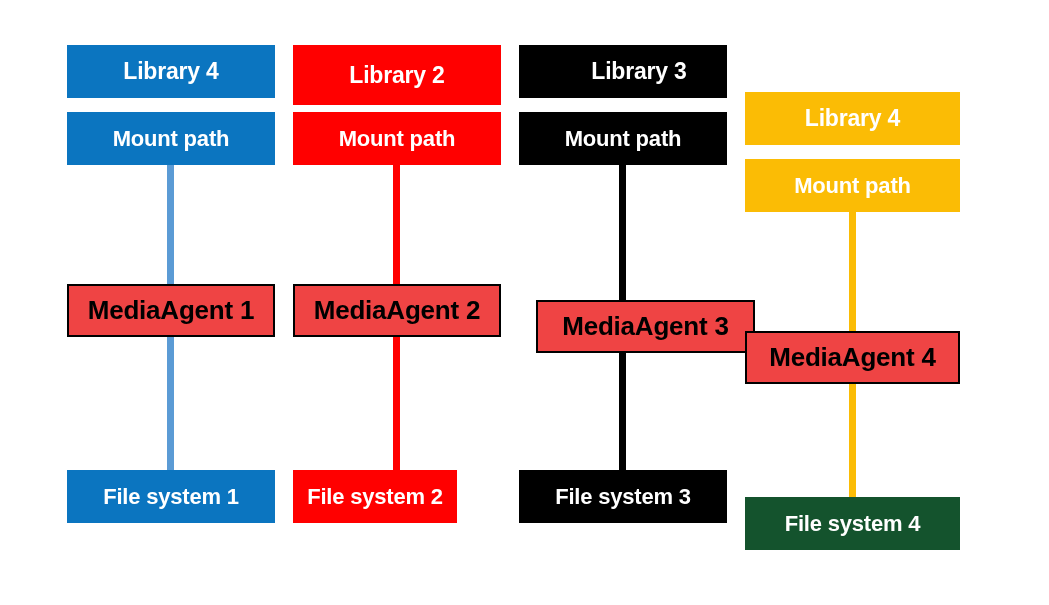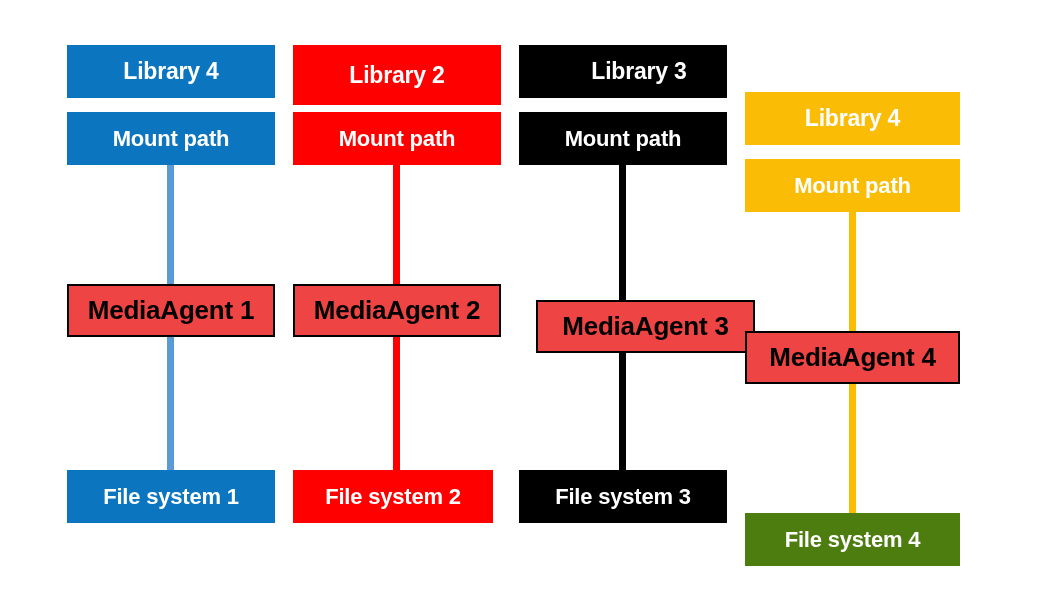--- a/index.html
+++ b/index.html
@@ -86,21 +86,21 @@
     <div class="connector" style="left:100px; top:165px; height:307px; background:#FF0000;"></div>
     <div class="box box-library" style="left:0px; top:45px; width:208px; height:60px; background:#FF0000;">
       <span>Library 2</span>
     </div>
     <div class="box box-mount" style="left:0px; top:112px; width:208px; height:53px; background:#FF0000;">
       <span>Mount path</span>
     </div>
     <div class="box box-agent" style="left:0px; top:284px; width:208px; height:53px;">
       <span>MediaAgent 2</span>
     </div>
-    <div class="box box-fs" style="left:0px; top:470px; width:200px; height:53px; background:#FF0000;">
+    <div class="box box-fs" style="left:0px; top:470px; width:164px; height:53px; background:#FF0000;">
       <span>File system 2</span>
     </div>
   </div>
 
   <div class="column" style="left:519px; width:208px;">
     <div class="connector" style="left:100px; top:165px; height:307px; background:#000000;"></div>
     <div class="box box-library" style="left:0px; top:45px; width:208px; height:53px; background:#000000;padding-left:32px;">
       <span>Library 3</span>
     </div>
     <div class="box box-mount" style="left:0px; top:112px; width:208px; height:53px; background:#000000;">
@@ -118,18 +118,18 @@
     <div class="connector" style="left:104px; top:165px; height:307px; background:#FBBC05;"></div>
     <div class="box box-library" style="left:0px; top:45px; width:215px; height:53px; background:#FBBC05;">
       <span>Library 4</span>
     </div>
     <div class="box box-mount" style="left:0px; top:112px; width:215px; height:53px; background:#FBBC05;">
       <span>Mount path</span>
     </div>
     <div class="box box-agent" style="left:0px; top:284px; width:215px; height:53px;">
       <span>MediaAgent 4</span>
     </div>
-    <div class="box box-fs" style="left:0px; top:466px; width:215px; height:53px; background:#4d7c0f;">
+    <div class="box box-fs" style="left:0px; top:450px; width:215px; height:53px; background:#14532d;">
       <span>File system 4</span>
     </div>
   </div>
 
 </div>
 
 </body></html>

